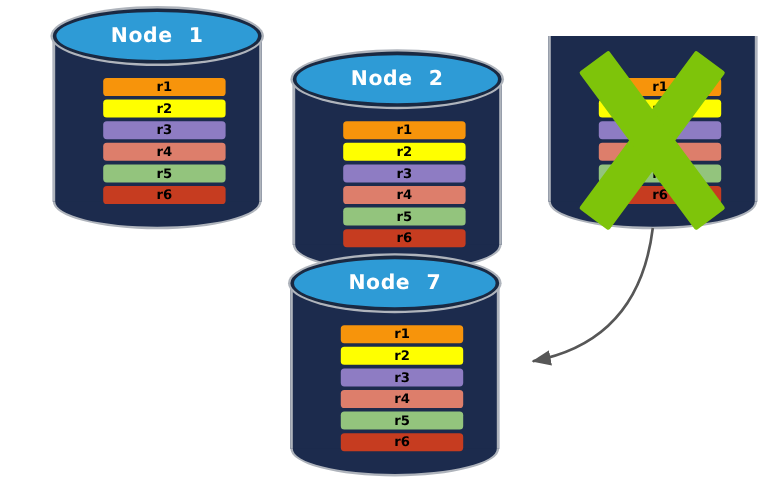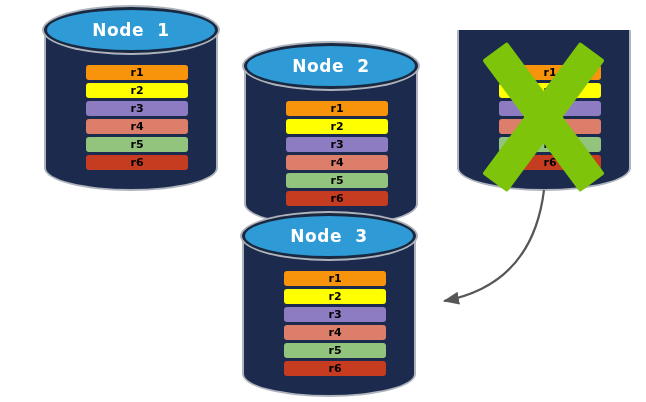--- a/index.html
+++ b/index.html
@@ -138,21 +138,21 @@
       <div class="row" style="background: rgb(221, 126, 107);">r4</div>
       <div class="row" style="background: rgb(147, 196, 125);">r5</div>
       <div class="row" style="background: rgb(198, 60, 32);">r6</div>
     </div>
   </div>
 
   <div class="cylinder pos-n4">
     <div class="cyl-bottom"></div>
     <div class="cyl-side"></div>
     <div class="cyl-top">
-      <span class="node-label">Node 3</span>
+      <span class="node-label">Node 7</span>
     </div>
     <div class="rows">
       <div class="row" style="background: rgb(247, 148, 11);">r1</div>
       <div class="row" style="background: rgb(255, 255, 0);">r2</div>
       <div class="row" style="background: rgb(142, 124, 195);">r3</div>
       <div class="row" style="background: rgb(221, 126, 107);">r4</div>
       <div class="row" style="background: rgb(147, 196, 125);">r5</div>
       <div class="row" style="background: rgb(198, 60, 32);">r6</div>
     </div>
   </div>

